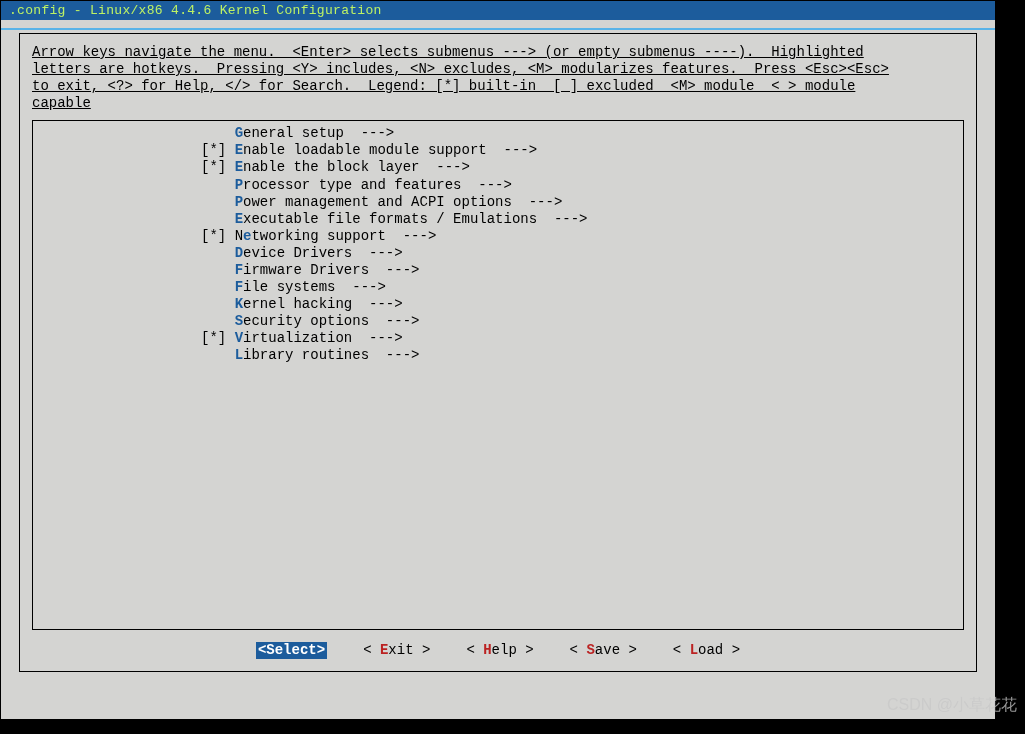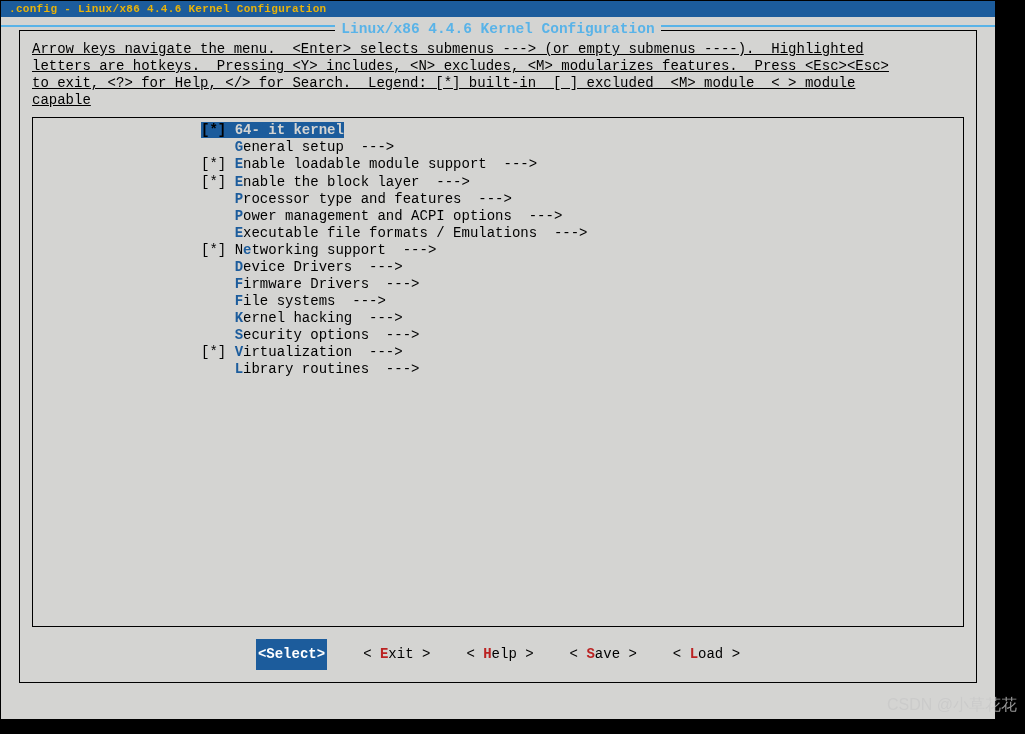--- a/index.html
+++ b/index.html
@@ -31,24 +31,24 @@
       left: 15px;
       top: 10px;
       z-index: 0;
     }
     .terminal-inner {
       position: relative;
       z-index: 1;
     }
     .title-bar {
       background: #1c5c9c;
-      color: #eab308;
-      font-weight: bold;
+      color: #bef264;
+      font-weight: normal;
       padding: 2px 8px;
-      font-size: 11px;
+      font-size: 13px;
       letter-spacing: 0.3px;
     }
     .hr-line {
       height: 2px;
       background: #59b3e8;
       margin-top: 8px;
     }
     .dialog-box {
       border: 1px solid #000;
       margin: 3px 18px 8px 18px;
@@ -124,21 +124,21 @@
     .btn {
       display: inline-block;
       margin: 0 18px;
       cursor: pointer;
       font-size: 14px;
     }
     .btn-selected {
       background: #1c5c9c;
       color: #fff;
       font-weight: bold;
-      padding: 7px 2px;
+      padding: 0 2px;
     }
     .btn .hk {
       color: #b22;
       font-weight: bold;
     }
     .btn-selected .hk {
       color: #fff;
     }
     .watermark {
       position: absolute;
@@ -153,27 +153,25 @@
   </style>
 </head>
 <body>
 
 <div class="shadow"></div>
 <div class="terminal">
   <div class="terminal-inner">
     <div class="title-bar">.config - Linux/x86 4.4.6 Kernel Configuration</div>
     <div class="hr-line"></div>
     <div class="dialog-box">
-      <div class="dialog-title"><span>Linux/x86 4.4.6 Kernel Configuration</span></div>
       <div class="help-text">Arrow keys navigate the menu.  &lt;Enter&gt; selects submenus ---&gt; (or empty submenus ----).  Highlighted
 letters are hotkeys.  Pressing &lt;Y&gt; includes, &lt;N&gt; excludes, &lt;M&gt; modularizes features.  Press &lt;Esc&gt;&lt;Esc&gt;
 to exit, &lt;?&gt; for Help, &lt;/&gt; for Search.  Legend: [*] built-in  [ ] excluded  &lt;M&gt; module  &lt; &gt; module
 capable</div>
       <div class="menu-box" id="menu-list">
-          <div class="menu-item">                    <span class="menu-selected"><span class="mark">[*]</span><span class="label"> 64-</span><span class="hotkey">b</span><span class="label">it kernel</span></span></div>
           <div class="menu-item">                    <span class="mark">    </span><span class="hotkey">G</span><span>eneral setup  ---&gt;</span></div>
           <div class="menu-item">                    <span class="mark">[*] </span><span class="hotkey">E</span><span>nable loadable module support  ---&gt;</span></div>
           <div class="menu-item">                    <span class="mark">[*] </span><span class="hotkey">E</span><span>nable the block layer  ---&gt;</span></div>
           <div class="menu-item">                    <span class="mark">    </span><span class="hotkey">P</span><span>rocessor type and features  ---&gt;</span></div>
           <div class="menu-item">                    <span class="mark">    </span><span class="hotkey">P</span><span>ower management and ACPI options  ---&gt;</span></div>
           <div class="menu-item">                    <span class="mark">    </span><span class="hotkey">E</span><span>xecutable file formats / Emulations  ---&gt;</span></div>
           <div class="menu-item">                    <span class="mark">[*] N</span><span class="hotkey">e</span><span>tworking support  ---&gt;</span></div>
           <div class="menu-item">                    <span class="mark">    </span><span class="hotkey">D</span><span>evice Drivers  ---&gt;</span></div>
           <div class="menu-item">                    <span class="mark">    </span><span class="hotkey">F</span><span>irmware Drivers  ---&gt;</span></div>
           <div class="menu-item">                    <span class="mark">    </span><span class="hotkey">F</span><span>ile systems  ---&gt;</span></div>

